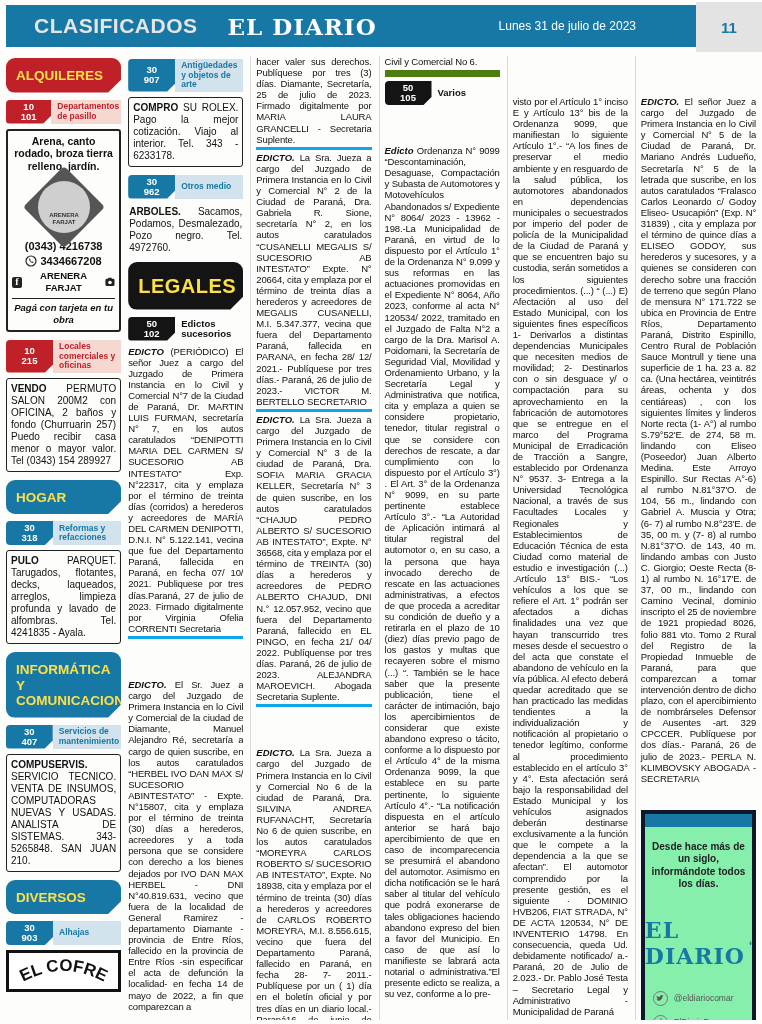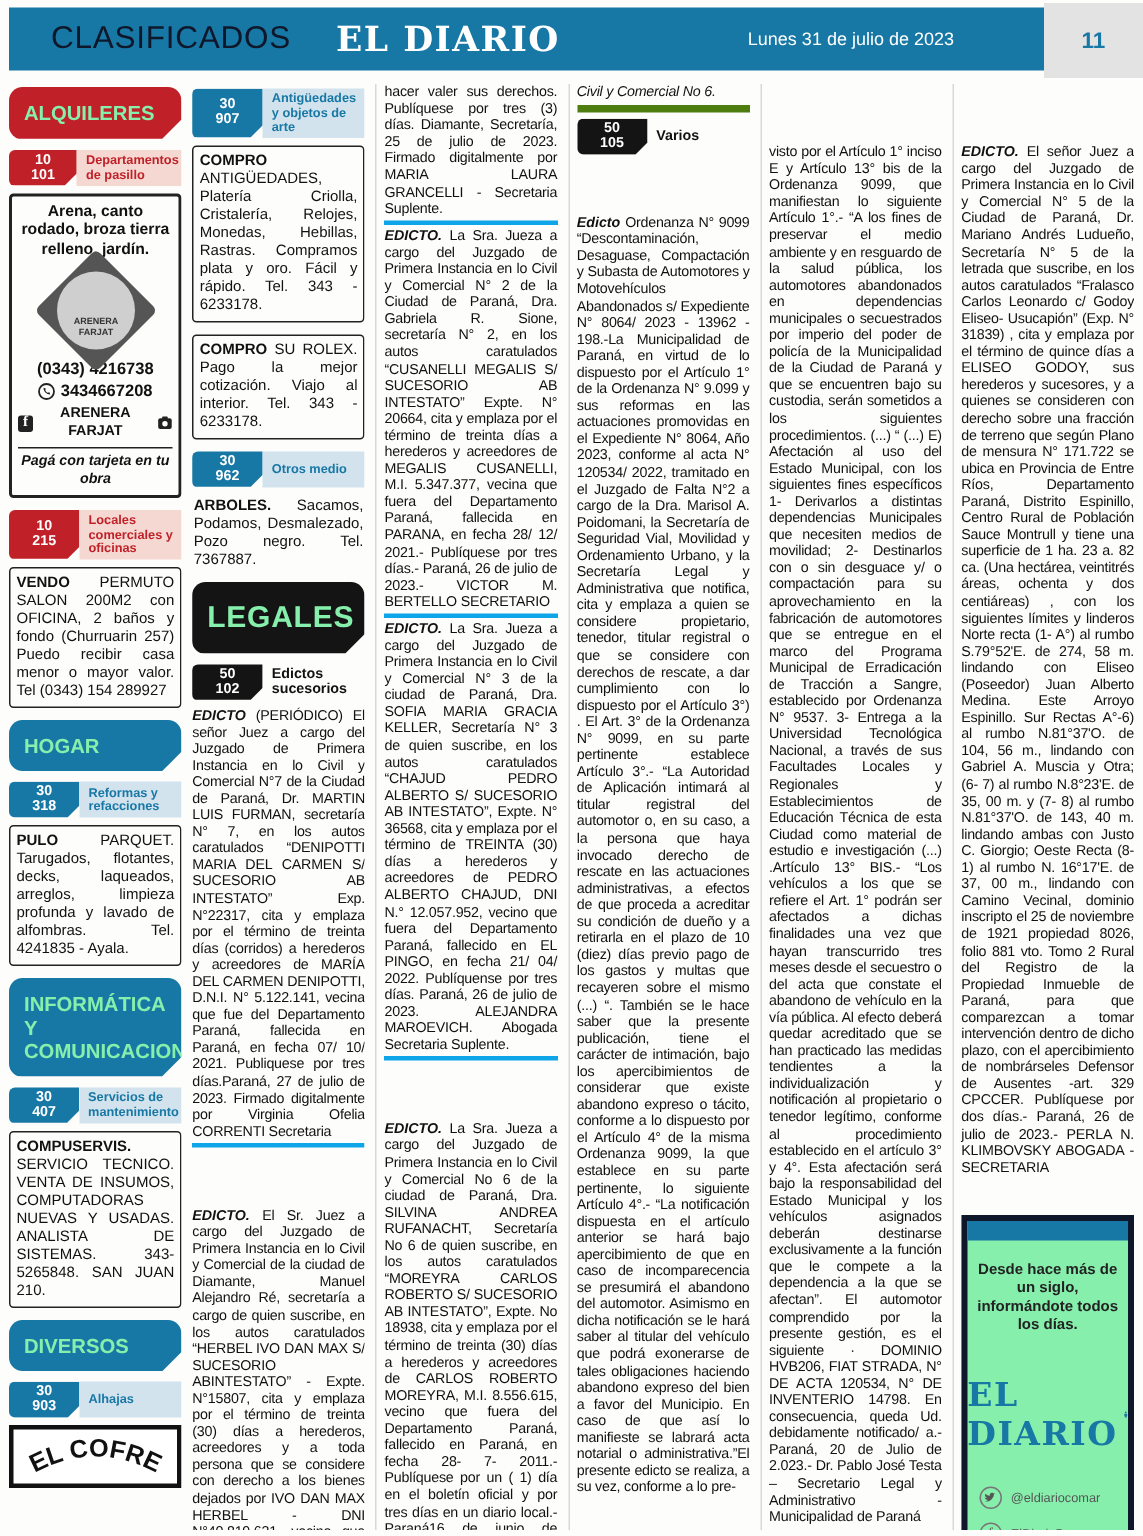--- a/index.html
+++ b/index.html
@@ -1,32 +1,32 @@
 <!DOCTYPE html>
 <html><head>
 <meta charset="utf-8">
 <style>
   html,body{margin:0;padding:0;background:#fff;}
   .page{position:relative;width:762px;height:1024px;background:#fdfdfc;overflow:hidden;
         font-family:"Liberation Sans",sans-serif;color:#111;}
   
   .masthead{position:absolute;left:6px;top:5px;right:6px;height:42px;background:#1878a5;
             display:flex;align-items:center;}
-  .mh-section{color:#0f172a;font-weight:normal;font-size:21px;letter-spacing:.5px;margin-left:28px;}
+  .mh-section{color:#e5e5e5;font-weight:bold;font-size:21px;letter-spacing:.5px;margin-left:28px;}
   .mh-brand{color:#fff;font-family:"DejaVu Serif",serif;font-weight:bold;font-size:23px;
             letter-spacing:1px;margin-left:30px;}
   .mh-date{color:#fff;font-size:12px;margin-left:auto;margin-right:120px;}
   .mh-page{position:absolute;right:-6px;top:-3px;width:66px;height:50px;background:#e3e3e3;
            color:#1878a5;font-weight:bold;font-size:15px;display:flex;align-items:center;justify-content:center;}
   
   .columns{position:absolute;left:6px;right:6px;top:56px;bottom:4px;display:flex;gap:7px;}
   .col{flex:1 1 0;min-width:0;overflow:hidden;}
   .col.ruled{border-left:1px solid #d8d8d8;padding-left:5px;}
   
-  .cat-header{color:#86efac;font-weight:bold;font-size:13.5px;line-height:1.15;padding:10px 8px 9px 10px;
+  .cat-header{color:#fde047;font-weight:bold;font-size:13.5px;line-height:1.15;padding:10px 8px 9px 10px;
               border-radius:9px;clip-path:polygon(0 0,100% 0,100% calc(100% - 13px),calc(100% - 13px) 100%,0 100%);
               margin:2px 0 7px 0;}
   .cat-header.red{background:#c02128;}
   .cat-header.blue{background:#1878a5;}
   .cat-header.black{background:#141414;font-size:20px;padding:13px 8px 12px 10px;letter-spacing:.5px;}
   .badge-row{display:flex;align-items:stretch;margin:3px 0 5px 0;}
   .badge{width:47px;min-width:27px;color:#fff;font-weight:bold;font-size:9.5px;line-height:10px;
          display:flex;flex-direction:column;align-items:center;justify-content:center;
          clip-path:polygon(0 0,100% 0,100% calc(100% - 8px),calc(100% - 8px) 100%,0 100%);
          border-radius:4px 0 0 4px;padding:2px 0;}
@@ -76,21 +76,21 @@
   .house-ad{margin-top:24px;border:4px solid #0f172a;background:#86efac;height:225px;position:relative;}
   .house-top{height:13px;background:#1878a5;}
   .house-tag{font-weight:bold;font-size:10px;line-height:12.5px;color:#222;text-align:center;margin-top:14px;}
   .house-logo{display:flex;align-items:center;justify-content:center;gap:4px;margin-top:26px;}
   .house-logo span{font-family:"DejaVu Serif",serif;font-weight:bold;font-size:22px;letter-spacing:1px;color:#1878a5;}
   .house-social{margin-top:22px;display:flex;flex-direction:column;gap:9px;align-items:flex-start;padding-left:8px;}
   .hs-row{display:flex;align-items:center;gap:6px;font-size:8.5px;color:#555;}
   .circ-ico{width:13px;height:13px;border:1px solid #777;border-radius:50%;display:flex;align-items:center;
             justify-content:center;color:#555;}
   
-  .cont-line{border-bottom:5px solid #4d7c0f;margin-bottom:4px;padding-bottom:3px;font-style:italic;}
+  .cont-line{border-bottom:7px solid #4d7c0f;margin-bottom:4px;padding-bottom:3px;}
   svg{display:block;}
 </style>
 </head>
 <body>
 
 <div class="page">
 
   <header class="masthead">
     <span class="mh-section">CLASIFICADOS</span>
     <span class="mh-brand">EL DIARIO</span>
@@ -209,41 +209,37 @@
 
     <section class="col">
       <div class="badge-row">
         <div class="badge blue">
           <span>30</span>
           <span>907</span>
         </div>
         <div class="badge-label blue">Antigüedades y objetos de arte</div>
       </div>
 
-      <div class="ad">
-        <b>COMPRO</b>
-        <span>ANTIGÜEDADES, Platería Criolla, Cristalería, Relojes, Monedas, Hebillas, Rastras. Compramos plata y oro. Fácil y rápido. Tel. 343 - 6233178.</span>
-      </div>
 
       <div class="ad">
         <b>COMPRO</b>
         <span>SU ROLEX. Pago la mejor cotización. Viajo al interior. Tel. 343 - 6233178.</span>
       </div>
 
       <div class="badge-row">
         <div class="badge blue">
           <span>30</span>
           <span>962</span>
         </div>
         <div class="badge-label blue">Otros medio</div>
       </div>
 
       <div class="ad noborder">
         <b>ARBOLES.</b>
-        <span>Sacamos, Podamos, Desmalezado, Pozo negro. Tel. 7367887.</span>
+        <span>Sacamos, Podamos, Desmalezado, Pozo negro. Tel. 4972760.</span>
       </div>
 
       <div class="cat-header black">LEGALES</div>
 
       <div class="badge-row">
         <div class="badge black">
           <span>50</span>
           <span>102</span>
         </div>
         <div class="badge-label plain">Edictos sucesorios</div>

